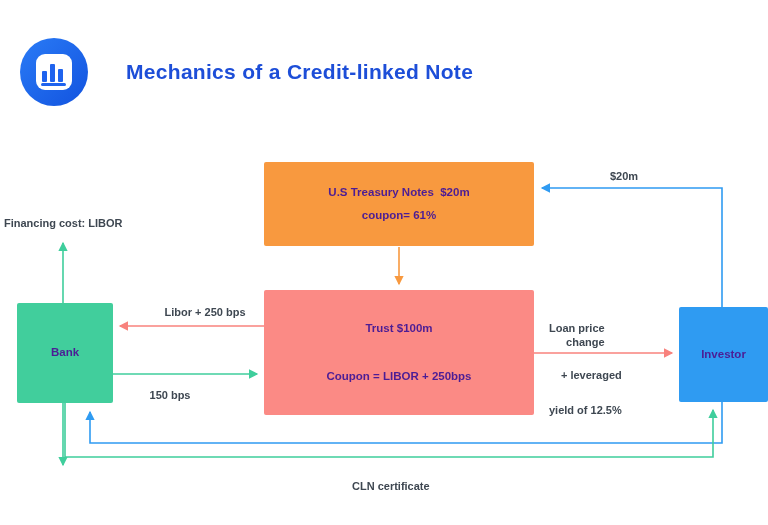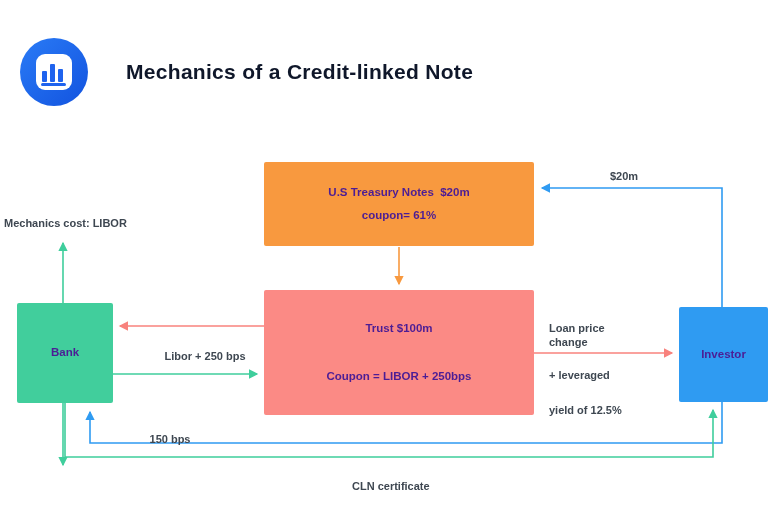--- a/index.html
+++ b/index.html
@@ -5,40 +5,41 @@
   html,body{margin:0;padding:0;}
   body{
     width:768px;height:525px;position:relative;background:#ffffff;
     font-family:"Liberation Sans", sans-serif;overflow:hidden;
   }
   .stage{position:absolute;inset:0;}
   
   .logo{position:absolute;left:20px;top:38px;width:68px;height:68px;}
   .title{
     position:absolute;left:126px;top:60px;
-    font-size:21px;font-weight:700;color:#0f172a;letter-spacing:.3px;
+    font-size:21px;font-weight:700;color:#1d4ed8;letter-spacing:.3px;
   }
   
   .node{
     position:absolute;display:flex;flex-direction:column;align-items:center;justify-content:center;
     color:#4c1d95;font-weight:700;text-align:center;border-radius:2px;
   }
   .node .ln{font-size:11.5px;line-height:1.2;white-space:pre;}
   .treasury{left:264px;top:162px;width:270px;height:84px;background:#f8993f;gap:9px;}
   .trust{left:264px;top:290px;width:270px;height:125px;background:#fb8a85;gap:14px;}
   .trust .ln1{margin-bottom:20px;}
   .trust .ln2{margin-bottom:8px;}
   .bank{left:17px;top:303px;width:96px;height:100px;background:#41ce9c;font-size:12px;}
   .investor{left:679px;top:307px;width:89px;height:95px;background:#2f9bf2;font-size:12px;}
   
   .lbl{
     position:absolute;font-size:11px;font-weight:700;color:#3e4751;line-height:1.25;
     white-space:nowrap;
+    text-align:right;
   }
-  .lbl-center{text-align:center;margin-top:44px;}
+  .lbl-center{text-align:center;}
   svg.arrows{position:absolute;left:0;top:0;pointer-events:none;}
 </style>
 </head>
 <body>
 
 <div class="stage">
 
   <svg class="logo" viewBox="0 0 68 68">
     <defs>
       <linearGradient id="logoGrad" x1="0" y1="0" x2="1" y2="1">
@@ -102,21 +103,21 @@
   </div>
 
   <div class="node investor">
     <div class="ln">Investor</div>
   </div>
 
   <div class="node bank">
     <div class="ln">Bank</div>
   </div>
 
-  <div class="lbl" style="left:4px;top:217px;">Mechanics cost: LIBOR</div>
+  <div class="lbl" style="left:4px;top:217px;">Financing cost: LIBOR</div>
 
   <div class="lbl" style="left:610px;top:170px;">$20m</div>
 
   <div class="lbl lbl-center" style="left:150px;top:306px;width:110px;">Libor + 250 bps</div>
 
   <div class="lbl lbl-center" style="left:125px;top:389px;width:90px;">150 bps</div>
 
   <div class="lbl" style="left:549px;top:322px;">
     <div>Loan price</div>
     <div>change</div>

